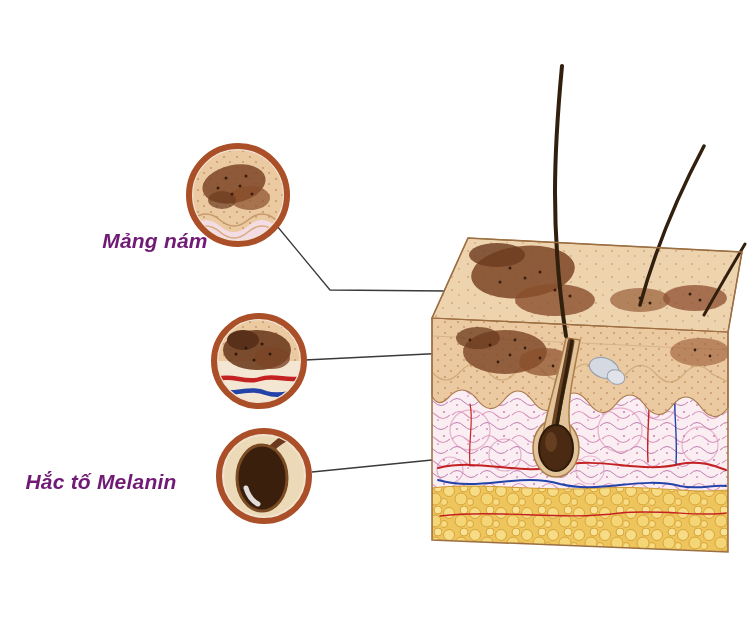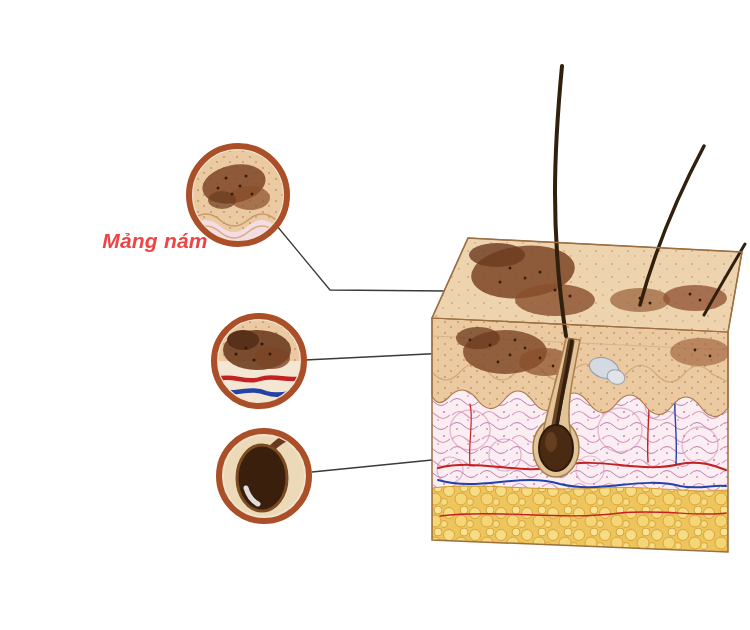--- a/index.html
+++ b/index.html
@@ -1,21 +1,21 @@
 <!DOCTYPE html>
 <html><head>
 <meta charset="utf-8">
 <style>
   html,body{margin:0;padding:0;background:#ffffff;}
   .stage{position:relative;width:750px;height:630px;background:#ffffff;overflow:hidden;
          font-family:"Liberation Sans",sans-serif;}
   .stage svg{position:absolute;left:0;top:0;}
   .callout-label{position:absolute;transform:translate(-50%,-50%);
          font-family:"Liberation Sans",sans-serif;
-         font-weight:700;font-style:italic;font-size:21px;color:#ef4444;
+         font-weight:700;font-style:italic;font-size:21px;color:#701a75;
          white-space:nowrap;letter-spacing:.2px;}
 </style>
 </head>
 <body>
 
 <div class="stage">
 
 <svg width="750" height="630" viewBox="0 0 750 630">
   <defs>
     <pattern id="topTex" width="16" height="13" patternUnits="userSpaceOnUse">
@@ -214,14 +214,15 @@
       <ellipse cx="262" cy="478" rx="25" ry="33" fill="#3a1f0c"></ellipse>
       <ellipse cx="262" cy="478" rx="25" ry="33" fill="none" stroke="#7a4a22" stroke-width="3"></ellipse>
       <path d="M246,488 a22 28 0 0 0 12 16" stroke="#ffffff" stroke-width="5" fill="none" opacity="0.85" stroke-linecap="round"></path>
     </g>
     <circle cx="264" cy="476" r="42" fill="none" stroke="#f2e3d2" stroke-width="2.5"></circle>
     <circle cx="264" cy="476" r="45" fill="none" stroke="#aa4f28" stroke-width="6"></circle>
   </g>
 </svg>
 
   <div class="callout-label" style="left:155px;top:241px">Mảng nám</div>
+  <div class="callout-label" style="left:101px;top:482px">Hắc tố Melanin</div>
 
 </div>
 
 </body></html>

